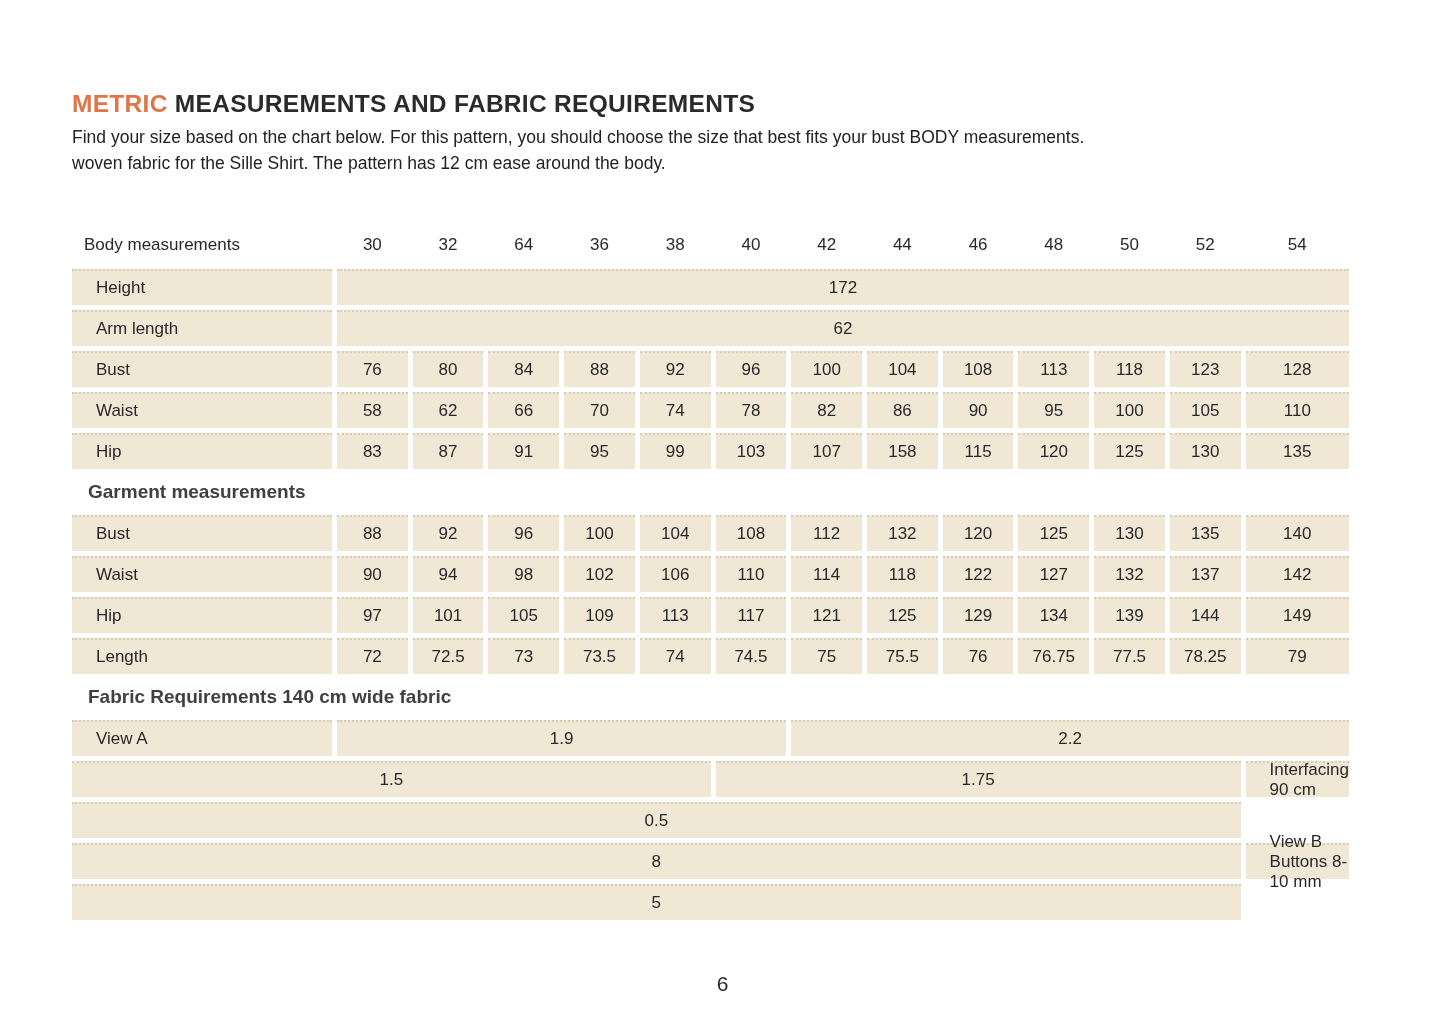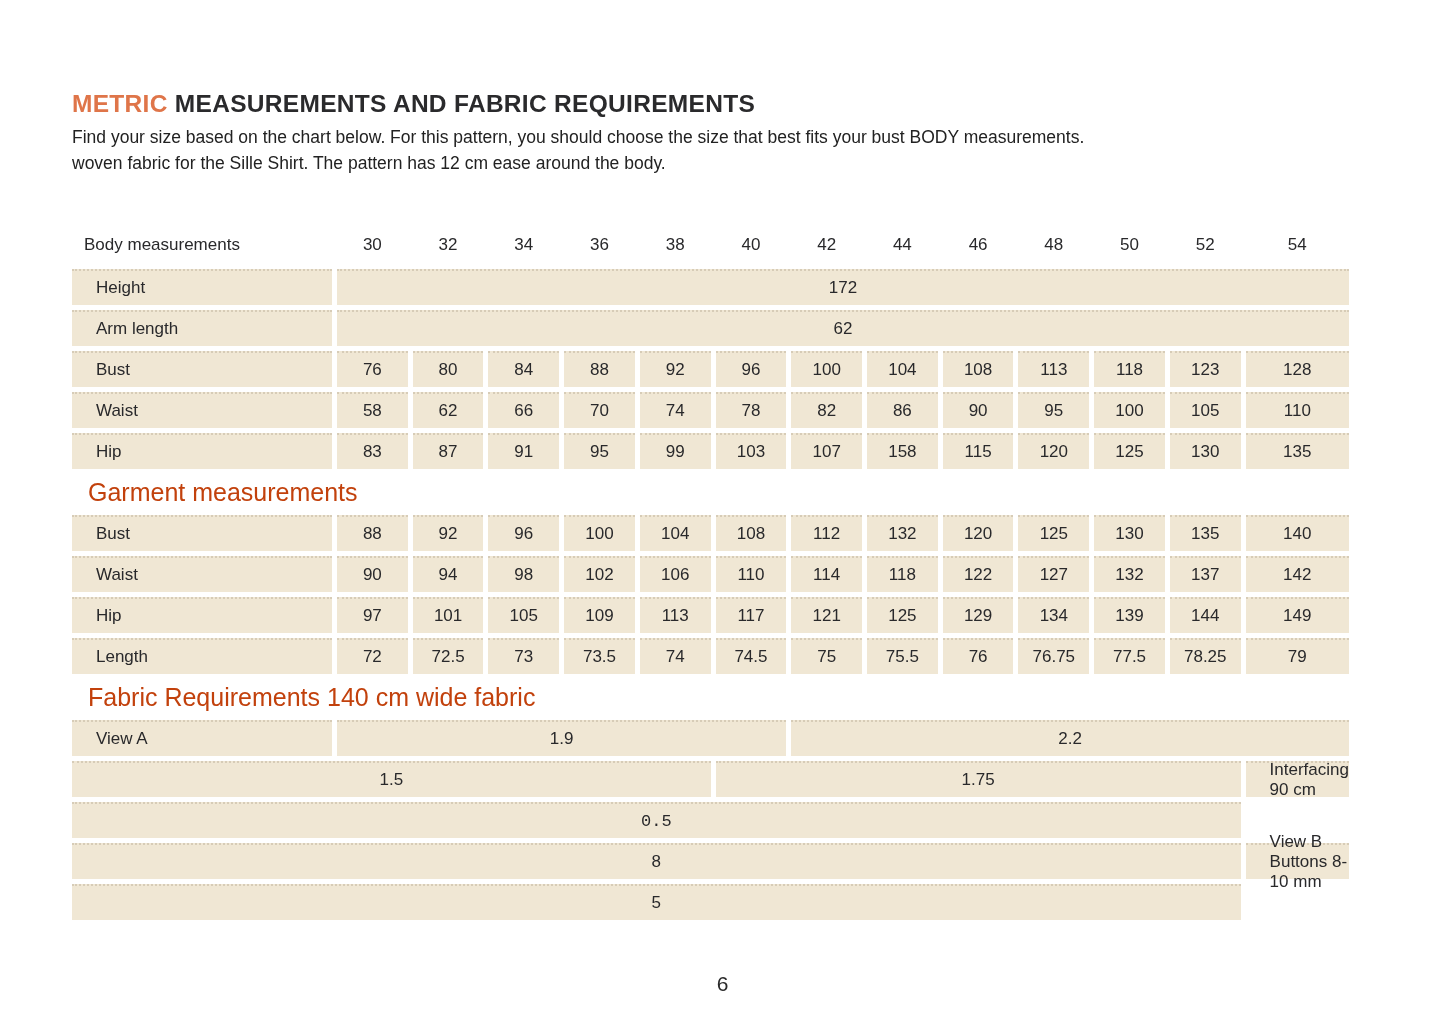--- a/index.html
+++ b/index.html
@@ -39,39 +39,39 @@
     display:flex;align-items:center;
     font-size:17px;
     border-top:2px dotted rgba(140,125,95,.25);
   }
   .label{padding-left:24px;}
   .val{justify-content:center;}
   .section{
     grid-column:1 / -1;
     display:flex;align-items:center;
     height:36px;padding-left:16px;
-    font-size:25px;font-weight:400;
-    color:#c2410c;background:none;
+    font-size:19px;font-weight:700;
+    color:#404040;background:none;
   }
   .pagenum{
     position:absolute;left:0;right:0;top:972px;
     text-align:center;font-size:21px;font-weight:400;color:#2a2a2a;
   }
 </style>
 </head>
 <body>
 
 <div class="content">
   <h1><span class="accent">METRIC</span><span> MEASUREMENTS AND FABRIC REQUIREMENTS</span></h1>
   <p class="intro"><span>Find your size based on the chart below. For this pattern, you should choose the size that best fits your bust BODY measurements.</span><br><span>woven fabric for the Sille Shirt. The pattern has 12 cm ease around the body.</span></p>
   <div class="grid" id="size-table">
       <div class="colhead rowhead">Body measurements</div>
       <div class="colhead sizehead">30</div>
       <div class="colhead sizehead">32</div>
-      <div class="colhead sizehead">34</div>
+      <div class="colhead sizehead">64</div>
       <div class="colhead sizehead">36</div>
       <div class="colhead sizehead">38</div>
       <div class="colhead sizehead">40</div>
       <div class="colhead sizehead">42</div>
       <div class="colhead sizehead">44</div>
       <div class="colhead sizehead">46</div>
       <div class="colhead sizehead">48</div>
       <div class="colhead sizehead">50</div>
       <div class="colhead sizehead">52</div>
       <div class="colhead sizehead">54</div>
@@ -178,20 +178,20 @@
       <div class="cell val">77.5</div>
       <div class="cell val">78.25</div>
       <div class="cell val">79</div>
       <div class="section">Fabric Requirements 140 cm wide fabric</div>
       <div class="cell label">View A</div>
       <div class="cell val" style="grid-column: span 6;">1.9</div>
       <div class="cell val" style="grid-column: span 7;">2.2</div>
       <div class="cell val" style="grid-column: span 6;">1.5</div>
       <div class="cell val" style="grid-column: span 7;">1.75</div>
       <div class="cell label">Interfacing 90 cm</div>
-      <div class="cell val" style="grid-column: span 13; font-family: Liberation Mono, monospace;">0.5</div>
+      <div class="cell val" style="grid-column: span 13;">0.5</div>
       <div class="cell val" style="grid-column: span 13;">8</div>
       <div class="cell label">View B Buttons 8-10 mm</div>
       <div class="cell val" style="grid-column: span 13;">5</div>
     </div>
 </div>
 
 <div class="pagenum">6</div>
 
 </body></html>

